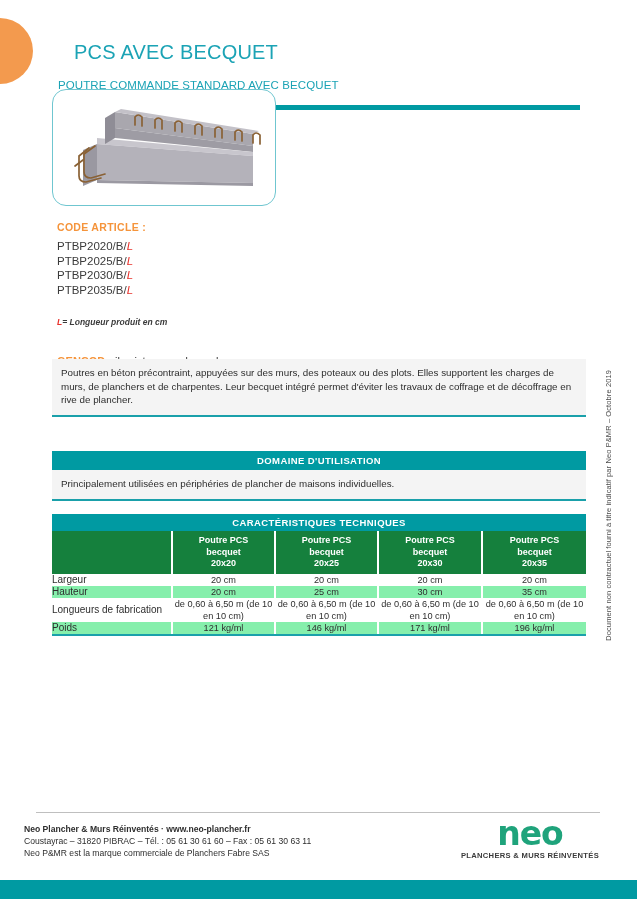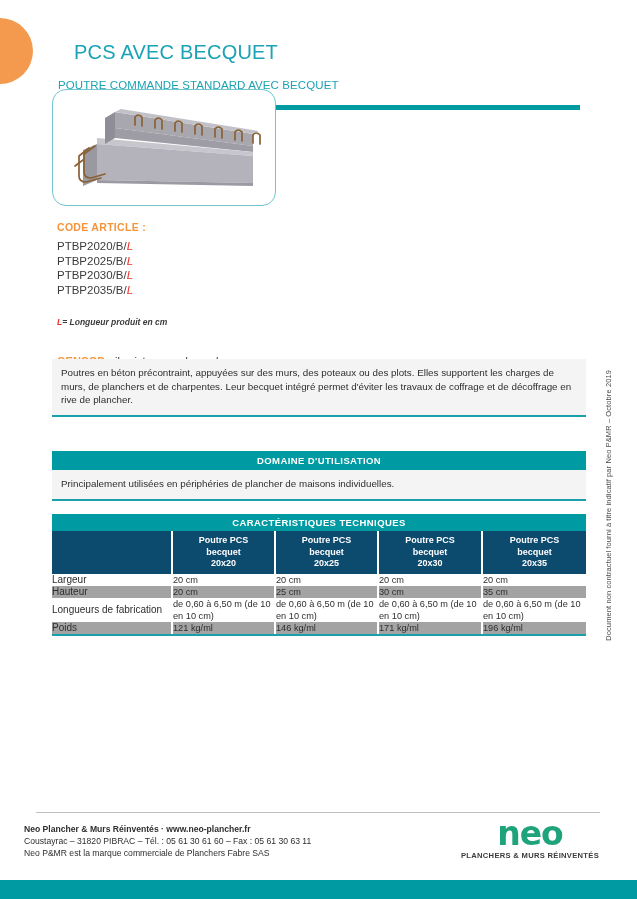--- a/index.html
+++ b/index.html
@@ -163,47 +163,48 @@
     background: #009AA2;
     color: #ffffff;
     font-size: 9.5px;
     font-weight: bold;
     letter-spacing: 0.4px;
     text-align: center;
     height: 17px;
     vertical-align: middle;
   }
   .colhead {
-    background: #0c4a6e;
+    background: #15803d;
     color: #ffffff;
     font-size: 9px;
     font-weight: bold;
     text-align: center;
     vertical-align: middle;
     line-height: 11.5px;
     height: 43px;
     border-left: 2px solid #ffffff;
   }
   .colhead.blank { border-left: none; }
   .row-label {
     font-size: 10px;
     color: #2E2E2E;
     padding: 5px 0 5px 9px;
     vertical-align: middle;
     line-height: 12px;
   }
   .row-cell {
     font-size: 9.2px;
     color: #2E2E2E;
+    text-align: center;
     vertical-align: middle;
     line-height: 12px;
     border-left: 2px solid #ffffff;
     padding: 5px 4px;
   }
-  tr.alt { background: #a3a3a3; }
+  tr.alt { background: #86efac; }
   tr.plain { background: #ffffff; }
   .tech-bottom-rule {
     height: 2px;
     background: #1AA0AA;
     width: 534px;
   }
 
   
   .side-note {
     position: absolute;

